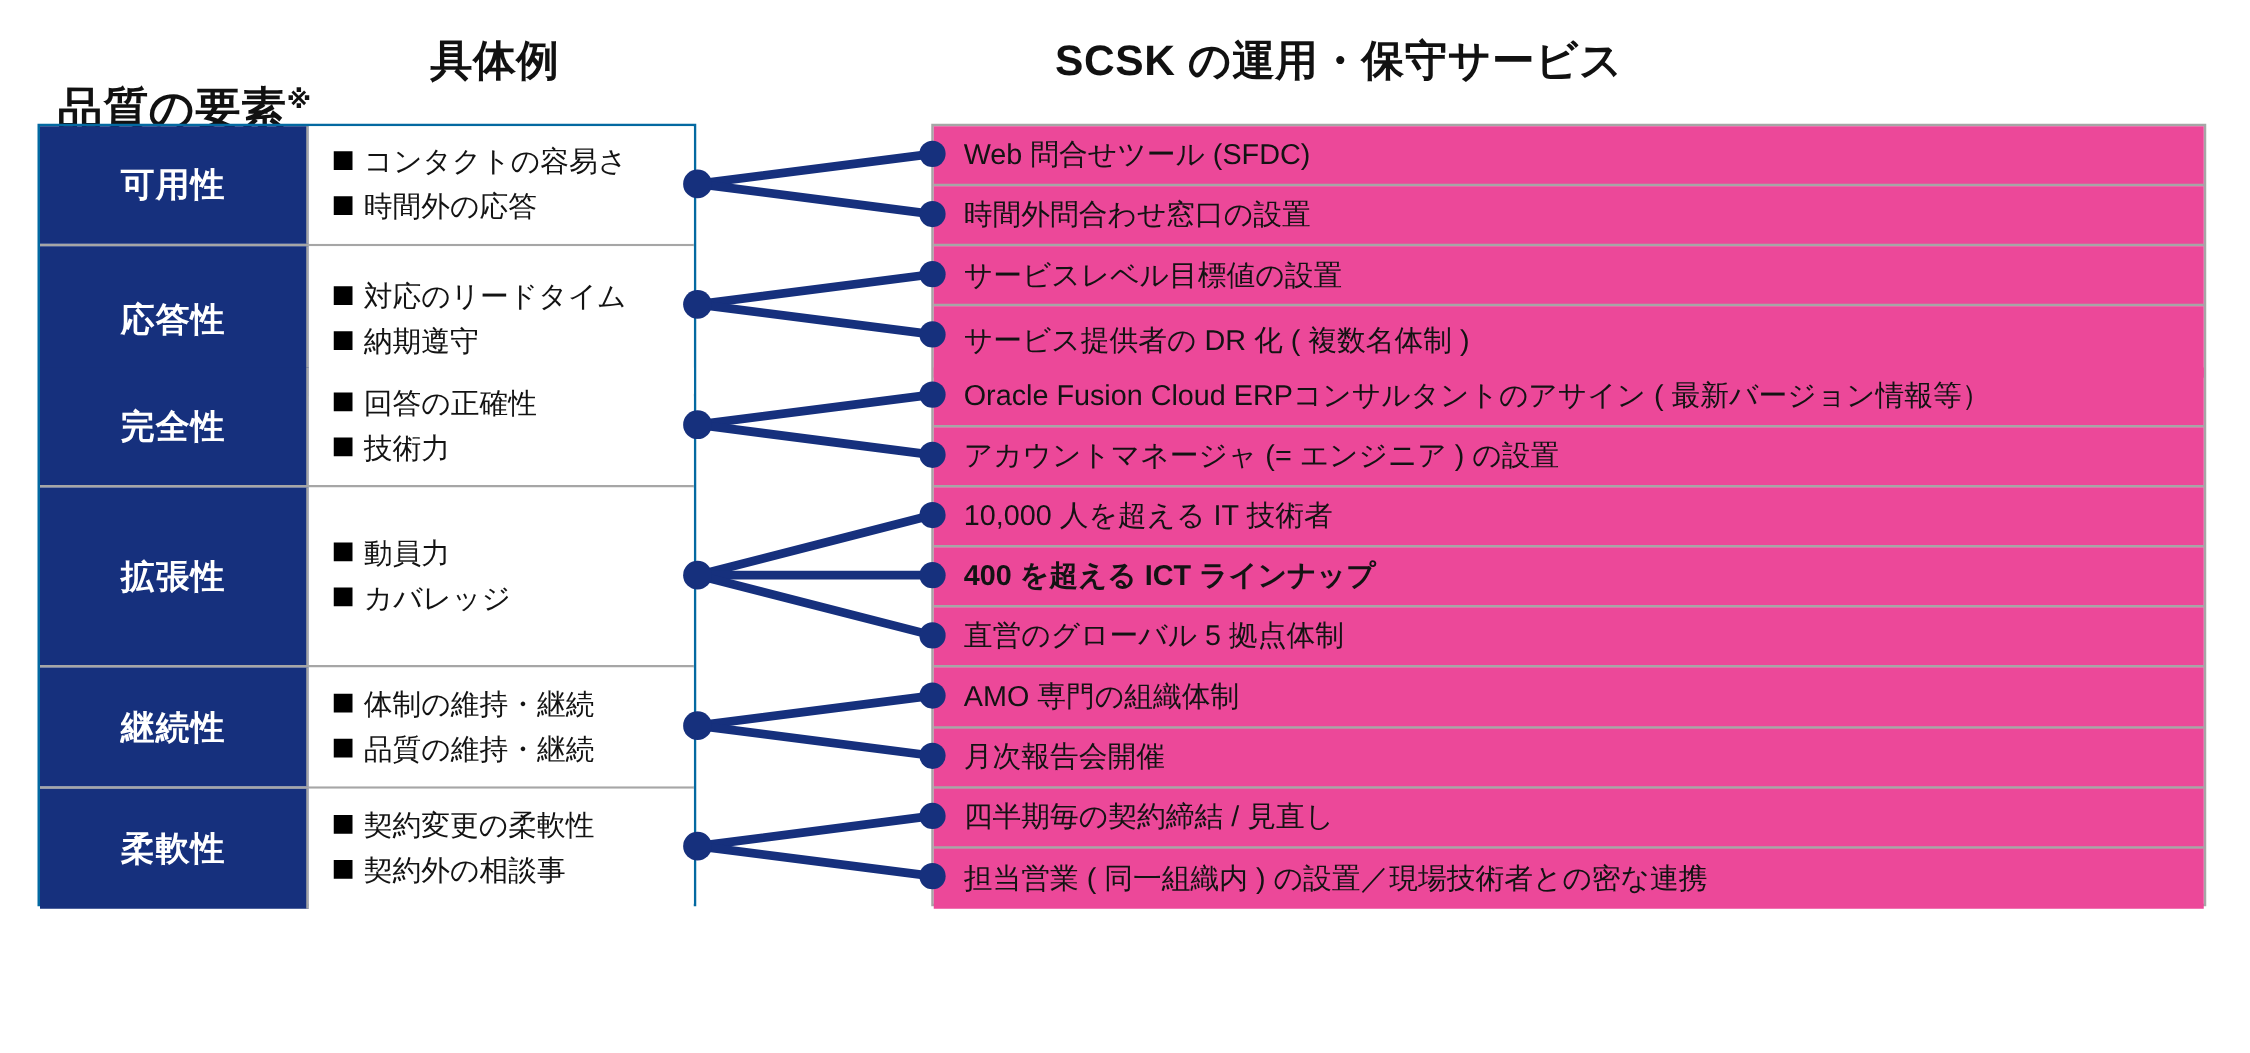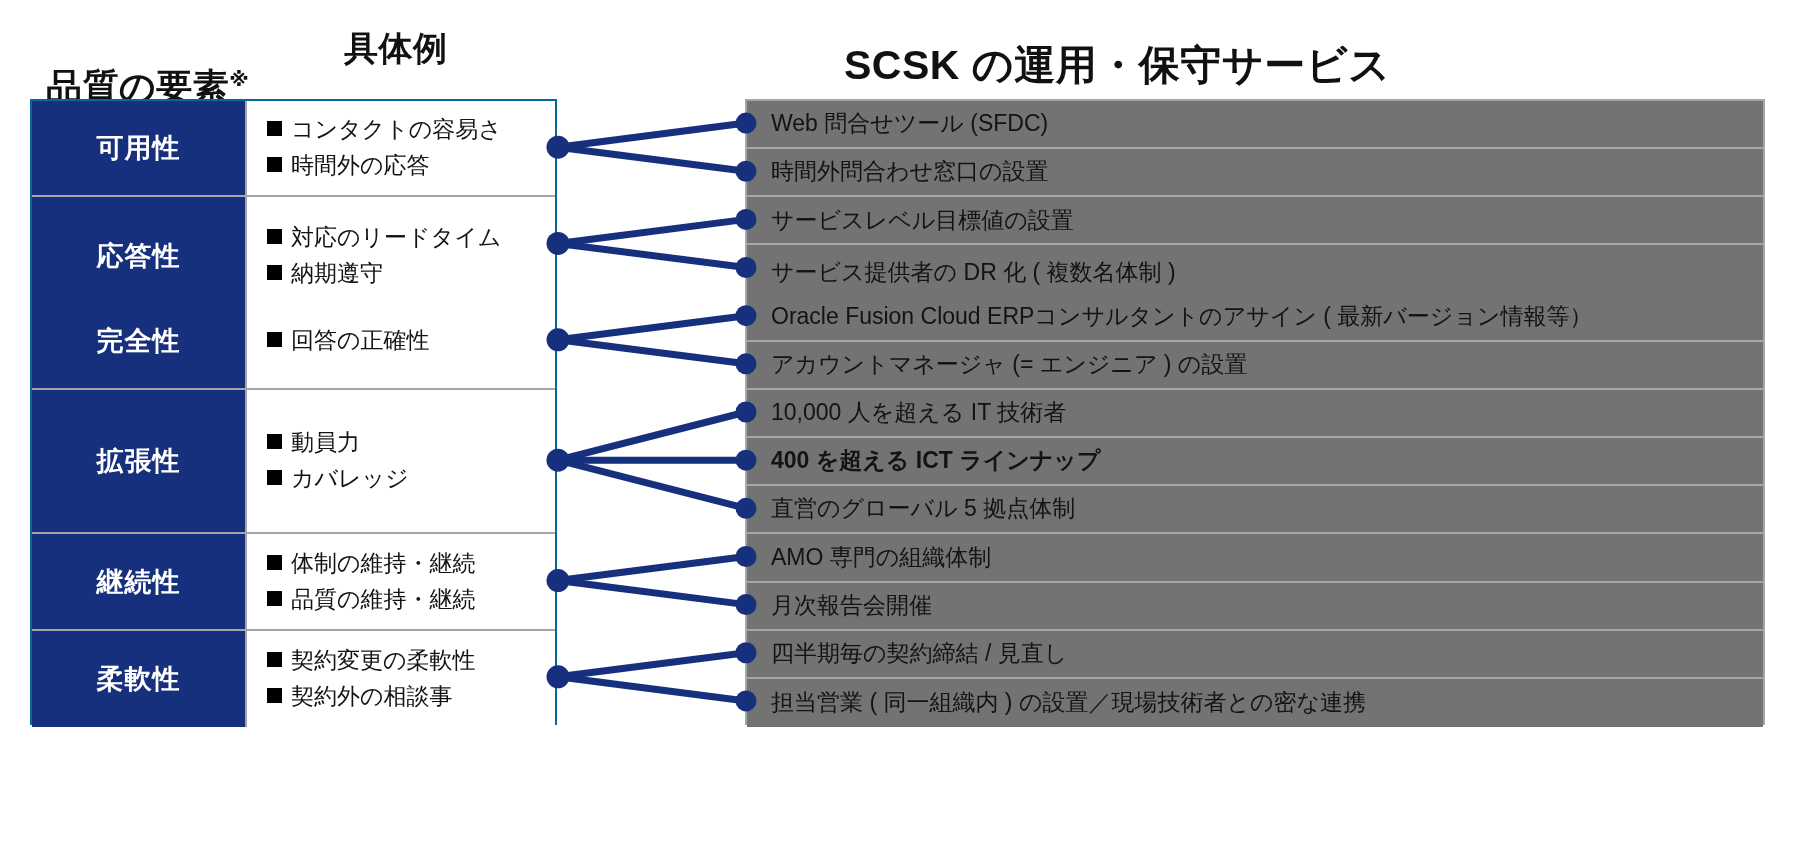--- a/index.html
+++ b/index.html
@@ -17,21 +17,21 @@
   .hdr{
     position:absolute;
     font-weight:bold;
     color:#111111;
     white-space:nowrap;
     letter-spacing:.5px;
   }
   #hdr-quality{left:46px;top:24px;font-size:36px;margin-top:39px;}
   #hdr-quality .sup{font-size:20px;vertical-align:super;font-weight:bold;}
   #hdr-examples{left:344px;top:26px;font-size:34px;}
-  #hdr-services{left:844px;top:38px;font-size:41px;}
+  #hdr-services{left:844px;top:26px;font-size:34px;}
 
   
   #left-table{
     position:absolute;left:30px;top:99px;width:527px;height:626px;
     border:2px solid #0369a1;
     box-sizing:border-box;
   }
   .lrow{
     position:absolute;left:0;width:100%;
     display:flex;
@@ -77,21 +77,21 @@
   #right-table{
     position:absolute;left:745px;top:99px;width:1020px;height:626px;
     border:2px solid #a6a6a6;
     box-sizing:border-box;
   }
   .rrow{
     position:absolute;left:0;width:100%;
     box-sizing:border-box;
     border-bottom:2px solid #a6a6a6;
     display:flex;align-items:center;
-    background:#737373;
+    background:#ec4899;
     padding-left:24px;
   }
   .rrow:last-child{border-bottom:none;}
   .rrow .rtext{
     font-size:23px;
     color:#131313;
     white-space:nowrap;
     line-height:1.2;
   }
 
@@ -137,20 +137,24 @@
             <span>納期遵守</span>
           </div>
         </div>
       </div>
       <div class="lrow" style="top: 192.615px; height: 96.3077px;">
         <div class="cat">完全性</div>
         <div class="ex">
           <div class="eline">
             <span class="sq"></span>
             <span>回答の正確性</span>
+          </div>
+          <div class="eline">
+            <span class="sq"></span>
+            <span>技術力</span>
           </div>
         </div>
       </div>
       <div class="lrow" style="top: 288.923px; height: 144.462px;">
         <div class="cat">拡張性</div>
         <div class="ex">
           <div class="eline">
             <span class="sq"></span>
             <span>動員力</span>
           </div>

